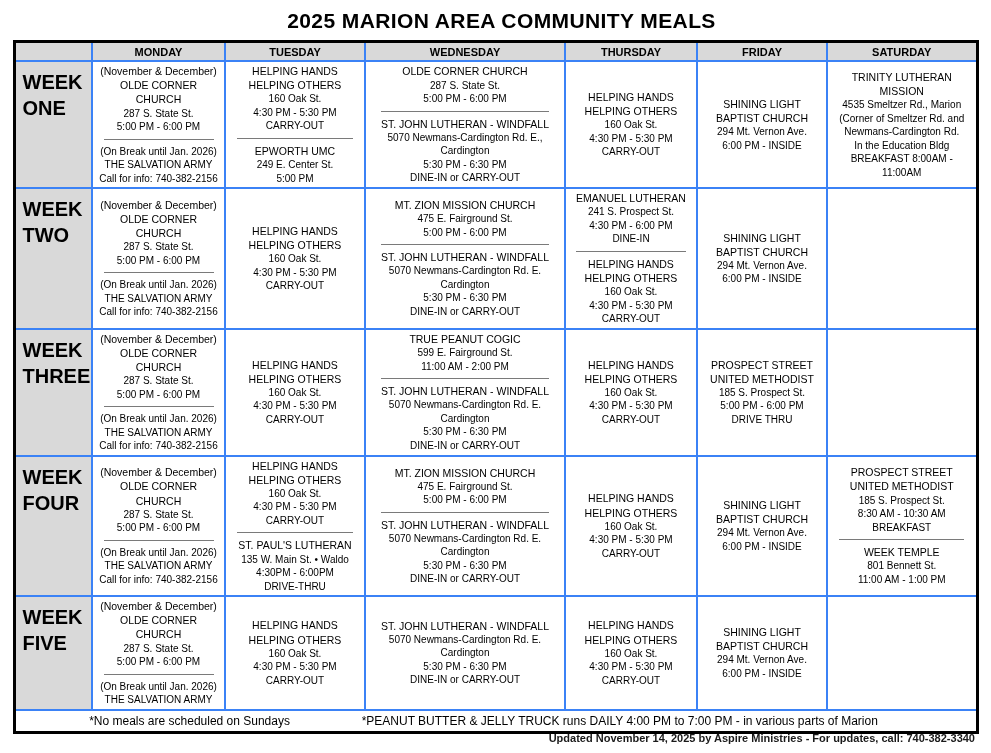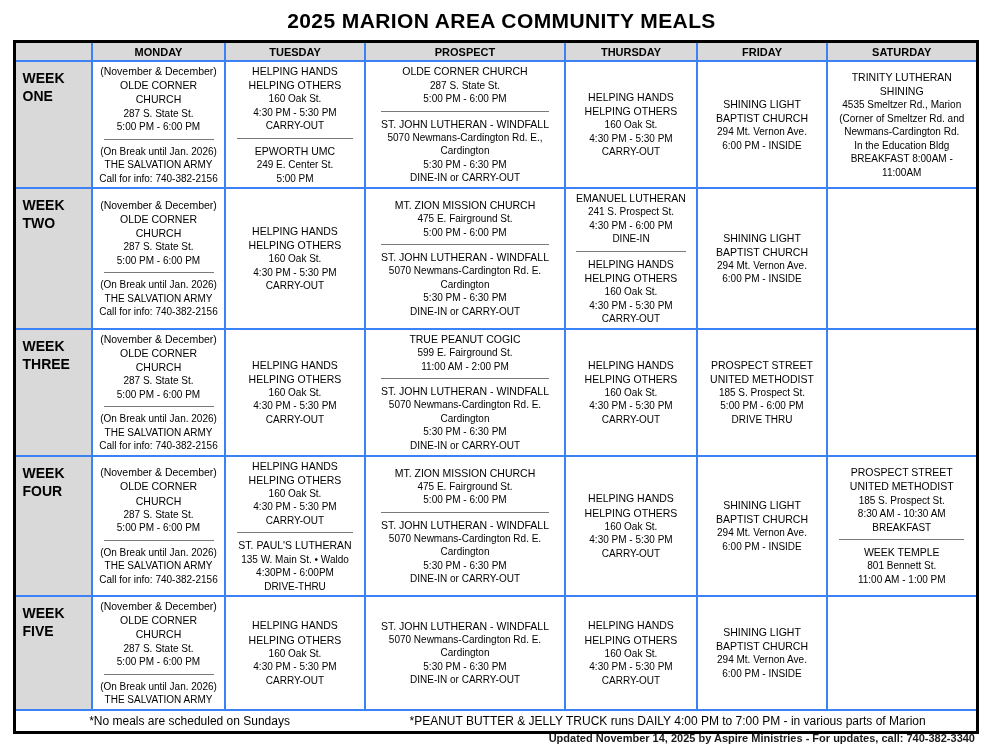--- a/index.html
+++ b/index.html
@@ -16,38 +16,38 @@
     border-collapse:collapse; table-layout:fixed;
     width:963px; margin:0 auto;
     border:3px solid #000;
   }
   th, td { border:2px solid #3b82f6; padding:2px 3px; text-align:center; vertical-align:middle; }
   thead th {
     background:#d9d9d9; font-size:11px; font-weight:bold;
     height:15px; padding:1px 2px;
   }
   td.week-label {
-    background:#d9d9d9; font-size:14px; font-weight:bold;
+    background:#d9d9d9; font-size:20px; font-weight:bold;
     text-align:left; vertical-align:top; padding:7px 7px; line-height:1.3;
   }
   tbody tr:nth-child(1) { height:126px; }
   tbody tr:nth-child(2) { height:134px; }
   tbody tr:nth-child(3) { height:121px; }
   tbody tr:nth-child(4) { height:137px; }
   tbody tr:nth-child(5) { height:99px; }
   .entry { font-size:10px; line-height:1.35; }
   .entry .b { font-weight:normal; font-size:10.5px; }
   .divider {
     border-top:1px solid #7a7a7a;
     width:88%; margin:5px auto;
   }
   tfoot td { padding:3px 2px; height:14px; }
   .footer-flex { display:flex; align-items:center; font-size:12px; font-weight:normal; }
   .footer-left  { width:36%; text-align:center; }
-  .footer-right { width:64%; text-align:center; }
+  .footer-right { width:64%; text-align:left; }
   .updated-note {
     position:absolute; right:16px; bottom:9px;
     font-size:11px; color:#1a1a1a;font-weight:bold;
   }
 </style>
 </head>
 <body>
 
 <div class="page-title">2025 MARION AREA COMMUNITY MEALS</div>
 
@@ -59,21 +59,21 @@
     <col style="width:200px">
       <col style="width:132px">
       <col style="width:130px">
       <col style="width:150px">
   </colgroup>
   <thead>
     <tr id="header-row">
       <th></th>
     <th>MONDAY</th>
         <th>TUESDAY</th>
-        <th>PROSPECT</th>
+        <th>WEDNESDAY</th>
         <th>THURSDAY</th>
         <th>FRIDAY</th>
         <th>SATURDAY</th>
       </tr>
   </thead>
   <tbody id="weeks-body">
       <tr>
         <td class="week-label">WEEK ONE</td>
         <td>
           <div class="entry">
@@ -132,21 +132,21 @@
           <div class="entry">
             <div class="b">SHINING LIGHT</div>
             <div class="b">BAPTIST CHURCH</div>
             <div>294 Mt. Vernon Ave.</div>
             <div>6:00 PM - INSIDE</div>
           </div>
         </td>
         <td>
           <div class="entry">
             <div class="b">TRINITY LUTHERAN</div>
-            <div class="b">SHINING</div>
+            <div class="b">MISSION</div>
             <div>4535 Smeltzer Rd., Marion</div>
             <div>(Corner of Smeltzer Rd. and</div>
             <div>Newmans-Cardington Rd.</div>
             <div>In the Education Bldg</div>
             <div>BREAKFAST 8:00AM - 11:00AM</div>
           </div>
         </td>
       </tr>
       <tr>
         <td class="week-label">WEEK TWO</td>

